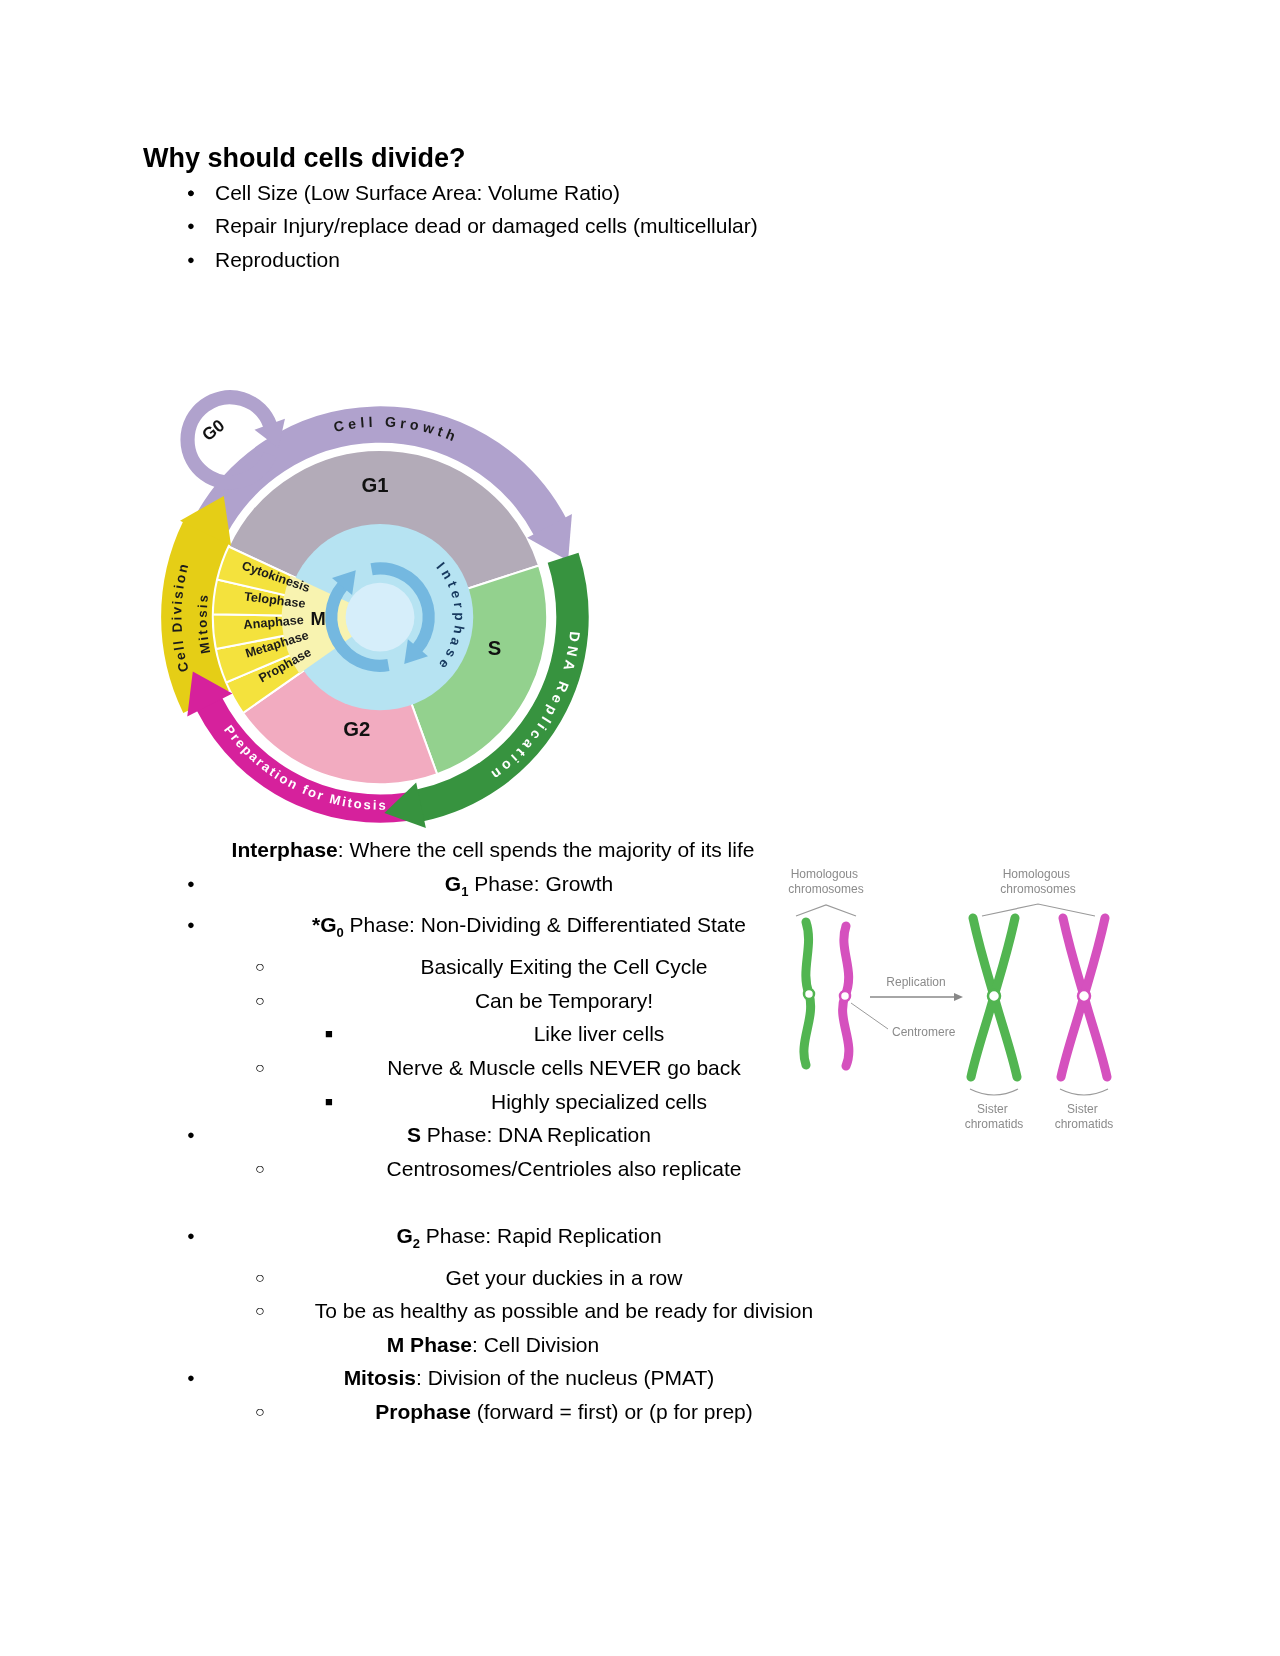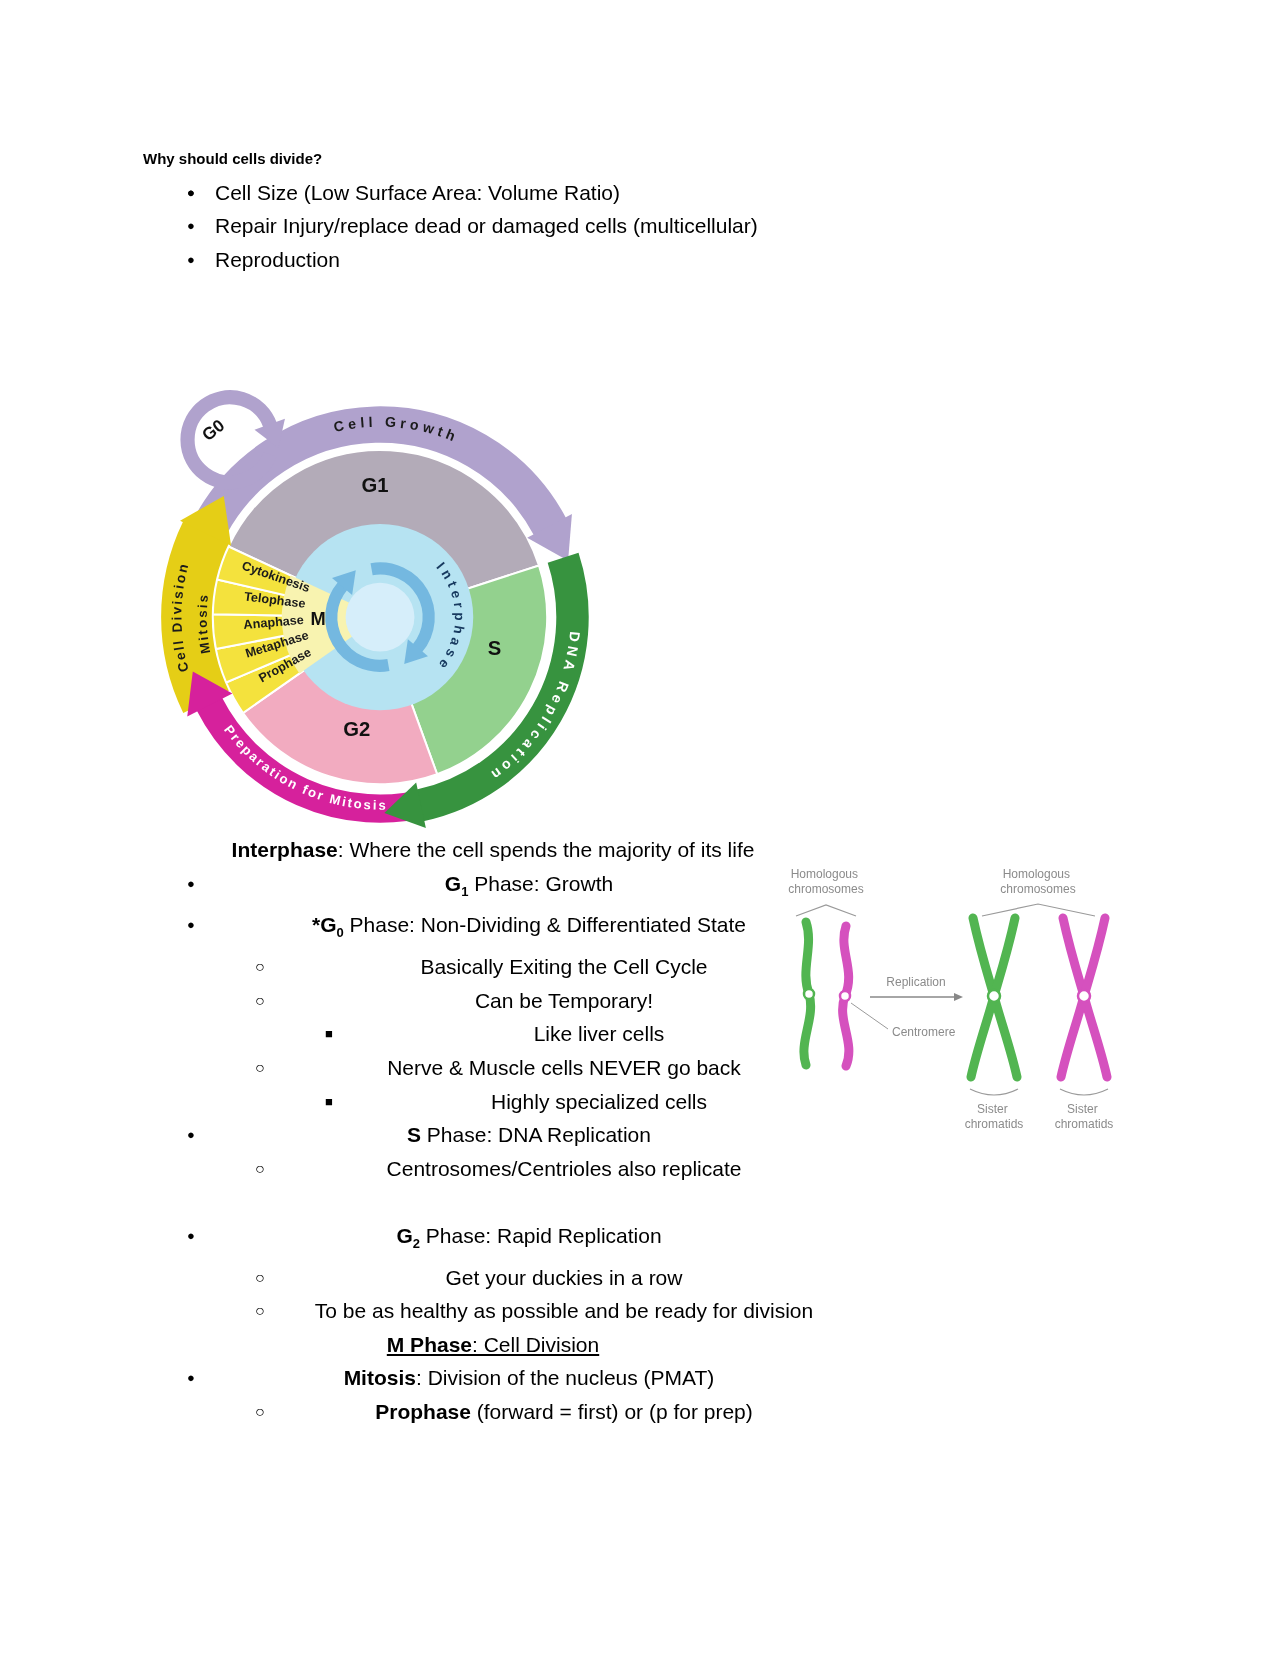--- a/index.html
+++ b/index.html
@@ -7,25 +7,25 @@
   .page {
     position: relative;
     width: 1280px;
     height: 1656px;
     background: #ffffff;
     font-family: "Liberation Sans", sans-serif;
     color: #000;
     overflow: hidden;
   }
   .abs { position: absolute; }
-  .h { font-size: 15px; font-weight: bold; line-height: 33.6px; white-space: nowrap; }
+  .h { font-size: 27px; font-weight: bold; line-height: 33.6px; white-space: nowrap; }
   .line { font-size: 21px; line-height: 33.6px; position: relative; white-space: nowrap; }
   .bold { font-weight: bold; }
   sub.bs { font-size: 13px; font-weight: bold; }
-  .lvl0 { padding-left: 0; text-decoration: underline; }
+  .lvl0 { padding-left: 0; }
   .lvl1 { padding-left: 72px; }
   .lvl2 { padding-left: 142px; }
   .lvl3 { padding-left: 212px; }
   .bullet { position: absolute; top: 0; line-height: 33.6px; }
   .lvl1 > .bullet { left: 44px; font-size: 13px; }
   .lvl2 > .bullet { left: 112px; font-size: 16px; }
   .lvl3 > .bullet { left: 182px; font-size: 13px; }
   .spacer { height: 33.6px; }
   svg text { font-family: "Liberation Sans", sans-serif; }
   .t-dark  { fill: #1b1b1b; }

